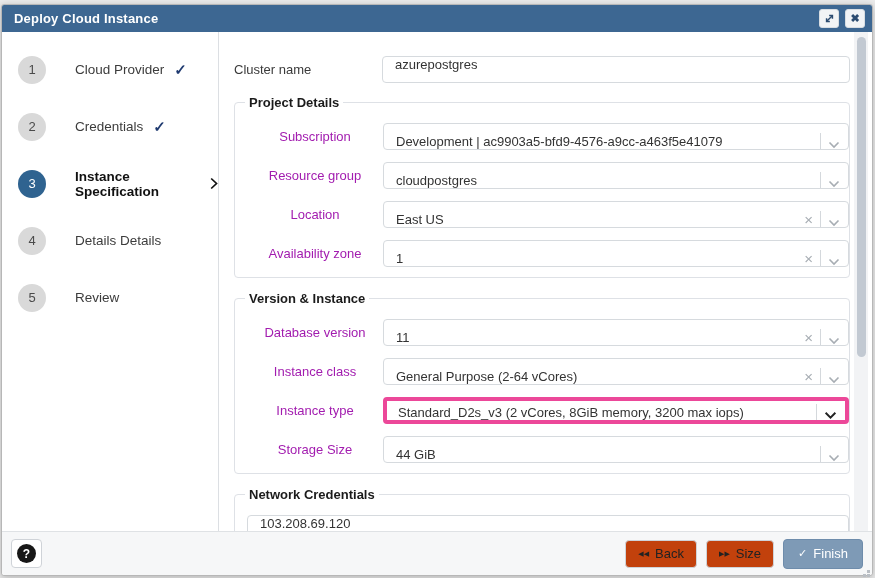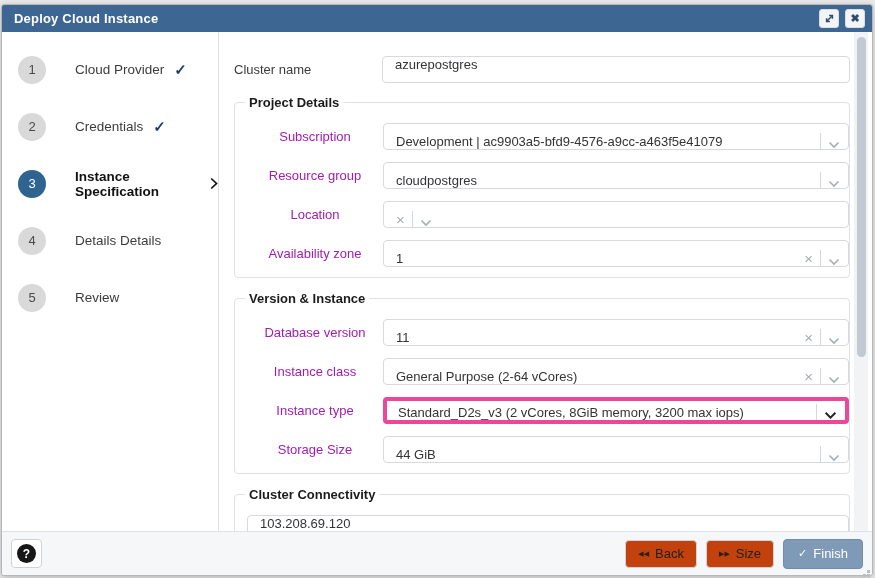--- a/index.html
+++ b/index.html
@@ -204,20 +204,21 @@
               <svg width="12" height="8" viewBox="0 0 12 8">
                   <polyline points="1.5,1.5 6,6 10.5,1.5" fill="none" stroke="#a7adb3" stroke-width="1.6"></polyline>
                 </svg>
             </span>
           </div>
         </div>
 
         <div class="f-row">
           <span class="f-label">Location</span>
           <div class="select">
+            <span class="val">East US</span>
             <span class="clear-x">×</span>
             <span class="sep"></span>
             <span class="chev">
               <svg width="12" height="8" viewBox="0 0 12 8">
                   <polyline points="1.5,1.5 6,6 10.5,1.5" fill="none" stroke="#a7adb3" stroke-width="1.6"></polyline>
                 </svg>
             </span>
           </div>
         </div>
 
@@ -288,21 +289,21 @@
             <span class="chev">
               <svg width="12" height="8" viewBox="0 0 12 8">
                   <polyline points="1.5,1.5 6,6 10.5,1.5" fill="none" stroke="#a7adb3" stroke-width="1.6"></polyline>
                 </svg>
             </span>
           </div>
         </div>
       </fieldset>
 
       <fieldset class="clip-tall">
-        <legend>Cluster Connectivity</legend>
+        <legend>Network Credentials</legend>
 
         <div class="f-row">
           <div class="text-input">
             <span class="val">103.208.69.120</span>
           </div>
         </div>
 
       </fieldset>
 
       <div class="scrollbar">

